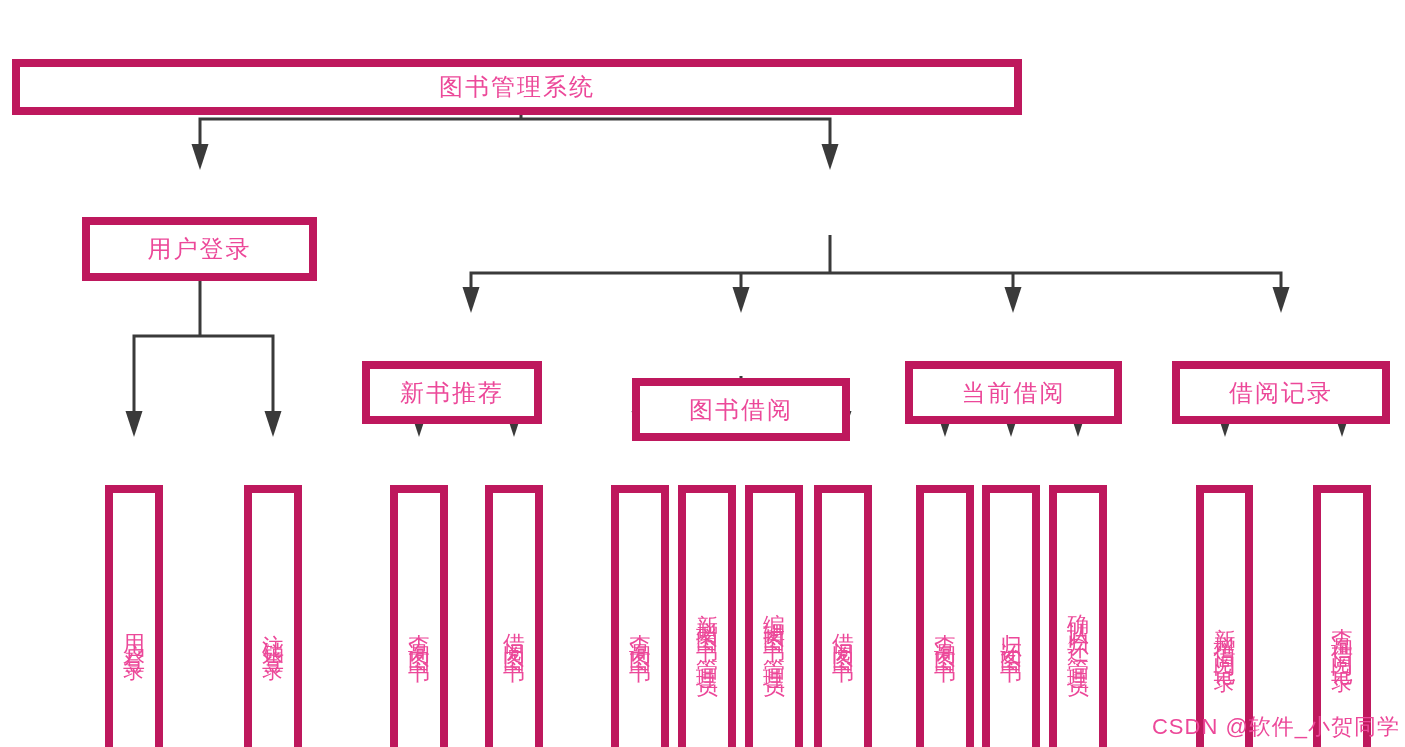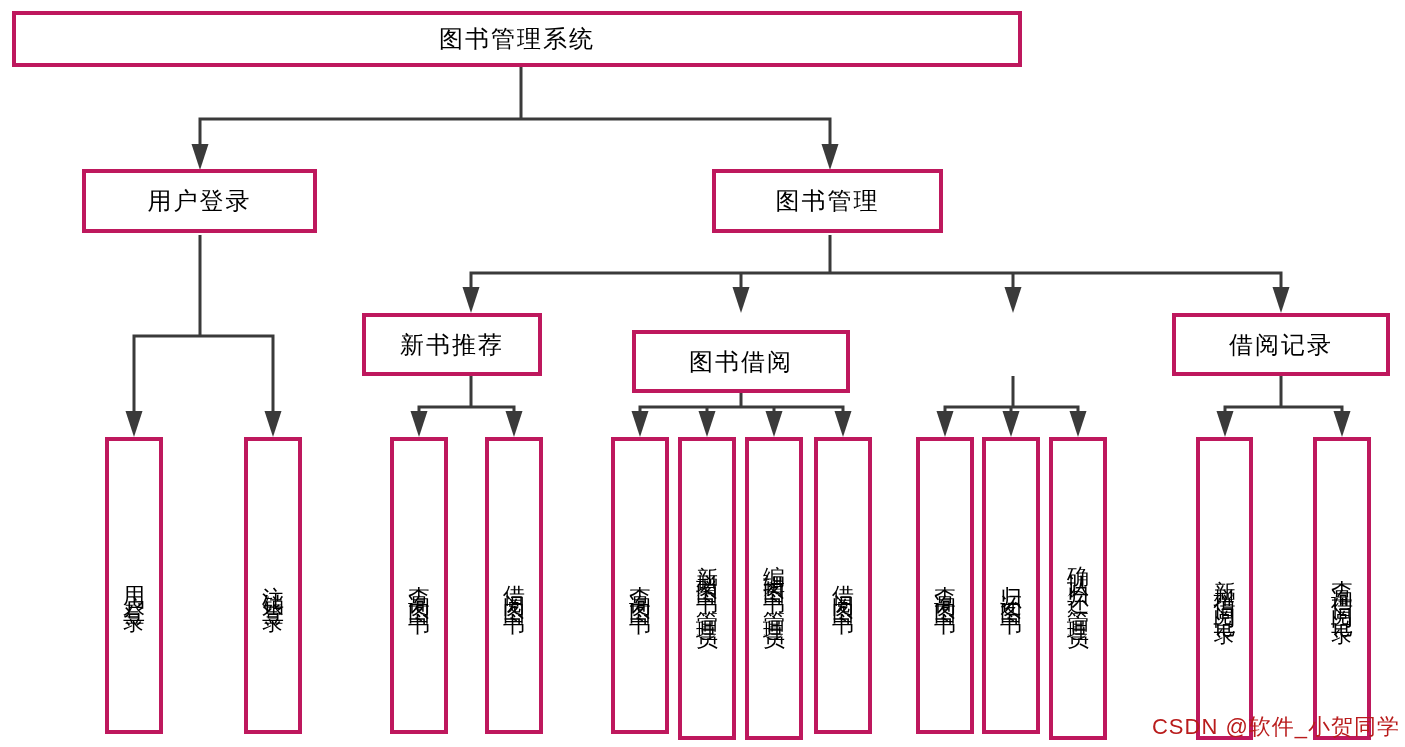--- a/index.html
+++ b/index.html
@@ -14,44 +14,45 @@
   .wires {
     position: absolute;
     left: 0; top: 0;
     width: 1405px; height: 747px;
     pointer-events: none;
   }
   .box {
     position: absolute;
     box-sizing: border-box;
     background: #ffffff;
-    border: 4px solid #be185d;
+    border: 8px solid #be185d;
     display: flex;
     align-items: center;
     justify-content: center;
-    color: #000000;
+    color: #ec4899;
     font-size: 24px;
     letter-spacing: 2px;
     z-index: 2;
+    margin-top: 48px;
   }
   .box.leaf span {
     writing-mode: vertical-rl;
     text-orientation: mixed;
     font-size: 22px;
     letter-spacing: 9px;
     line-height: 1;
     white-space: nowrap;
   }
   .watermark {
     position: absolute;
     top: 712px;
     right: 5px;
     font-size: 22px;
     letter-spacing: 1px;
-    color: #b91c1c;
+    color: #ec4899;
     z-index: 10;
     white-space: nowrap;
   }
 </style>
 </head>
 <body>
 
 <div class="canvas">
 
   <svg class="wires" viewBox="0 0 1405 747" xmlns="http://www.w3.org/2000/svg">
@@ -94,29 +95,29 @@
     </g>
   </svg>
 
   <div class="box" style="left:12px; top:11px; width:1010px; height:56px;">
     <span>图书管理系统</span>
   </div>
 
   <div class="box" style="left:82px; top:169px; width:235px; height:64px;">
     <span>用户登录</span>
   </div>
-  <div class="box" style="left:712px; top:169px; width:231px; height:64px;">
-    <span>图书管理</span>
-  </div>
 
   <div class="box" style="left:362px; top:313px; width:180px; height:63px;">
     <span>新书推荐</span>
   </div>
   <div class="box" style="left:632px; top:330px; width:218px; height:63px;">
     <span>图书借阅</span>
+  </div>
+  <div class="box" style="left:905px; top:313px; width:217px; height:63px;">
+    <span>当前借阅</span>
   </div>
   <div class="box" style="left:1172px; top:313px; width:218px; height:63px;">
     <span>借阅记录</span>
   </div>
 
   <div class="box leaf" style="left:105px; top:437px; width:58px; height:297px;">
     <span>用户登录</span>
   </div>
   <div class="box leaf" style="left:244px; top:437px; width:58px; height:297px;">
     <span>注销登录</span>

